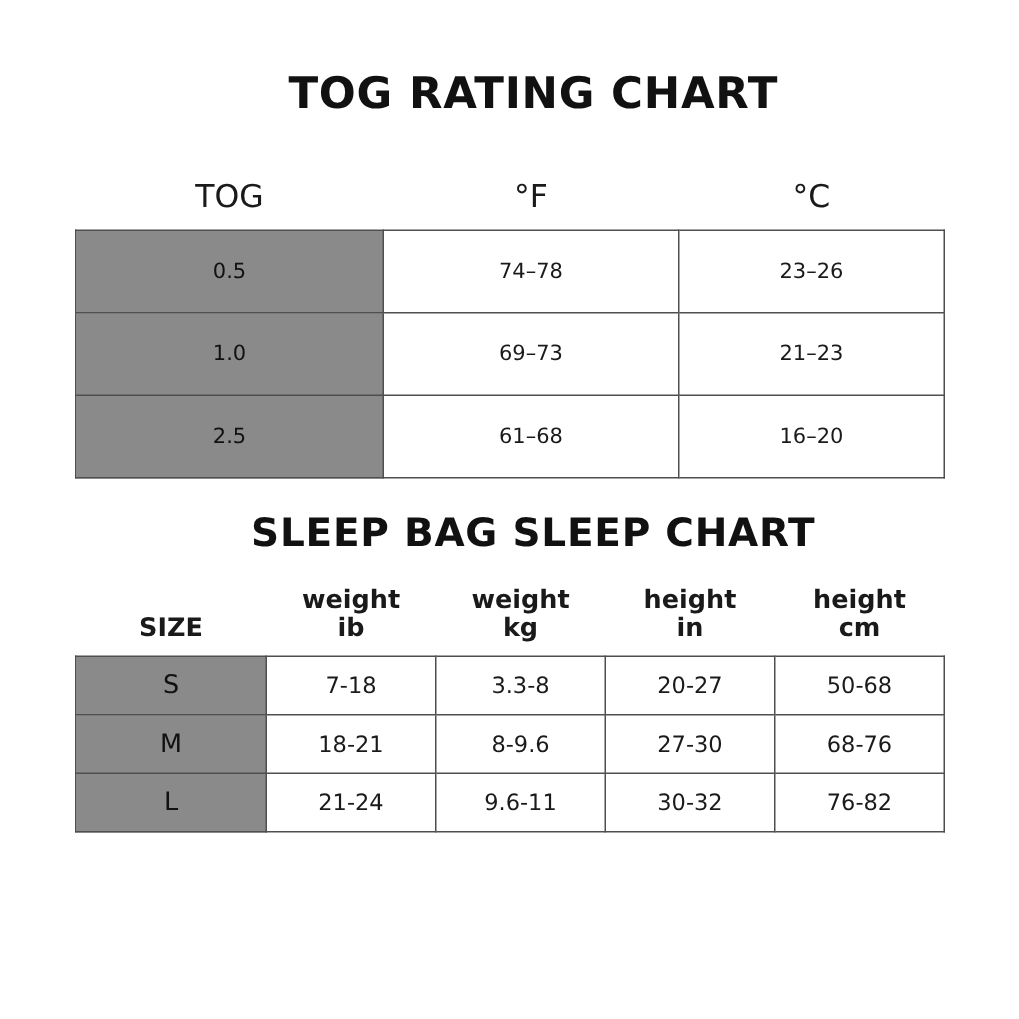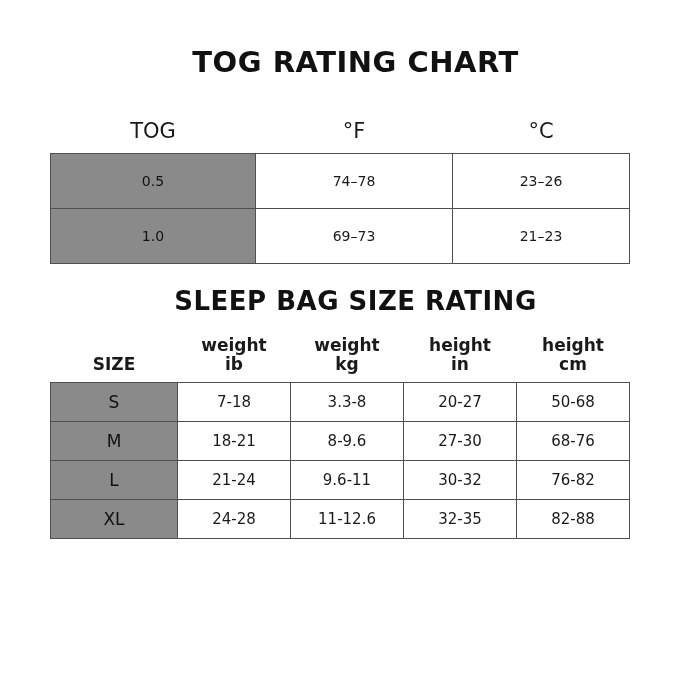--- a/index.html
+++ b/index.html
@@ -142,25 +142,30 @@
         <tr>
           <td class="label">0.5</td>
           <td>74–78</td>
           <td>23–26</td>
         </tr>
         <tr>
           <td class="label">1.0</td>
           <td>69–73</td>
           <td>21–23</td>
         </tr>
+        <tr>
+          <td class="label">2.5</td>
+          <td>61–68</td>
+          <td>16–20</td>
+        </tr>
       </tbody>
     </table>
   </div>
 
-  <h1 class="title" id="size-title">SLEEP BAG SIZE RATING</h1>
+  <h1 class="title" id="size-title">SLEEP BAG SLEEP CHART</h1>
 
   <div class="size-wrap">
     <table class="size-table">
       <colgroup>
         <col class="s1">
           <col class="s2">
           <col class="s3">
           <col class="s4">
           <col class="s5">
       </colgroup>
@@ -202,24 +207,17 @@
           <td>27-30</td>
           <td>68-76</td>
         </tr>
         <tr>
           <td class="label">L</td>
           <td>21-24</td>
           <td>9.6-11</td>
           <td>30-32</td>
           <td>76-82</td>
         </tr>
-        <tr>
-          <td class="label">XL</td>
-          <td>24-28</td>
-          <td>11-12.6</td>
-          <td>32-35</td>
-          <td>82-88</td>
-        </tr>
       </tbody>
     </table>
   </div>
 
 </div>
 
 </body></html>

